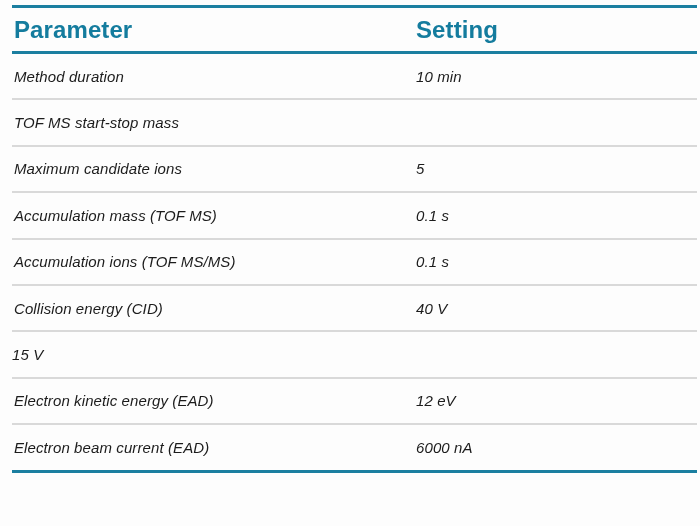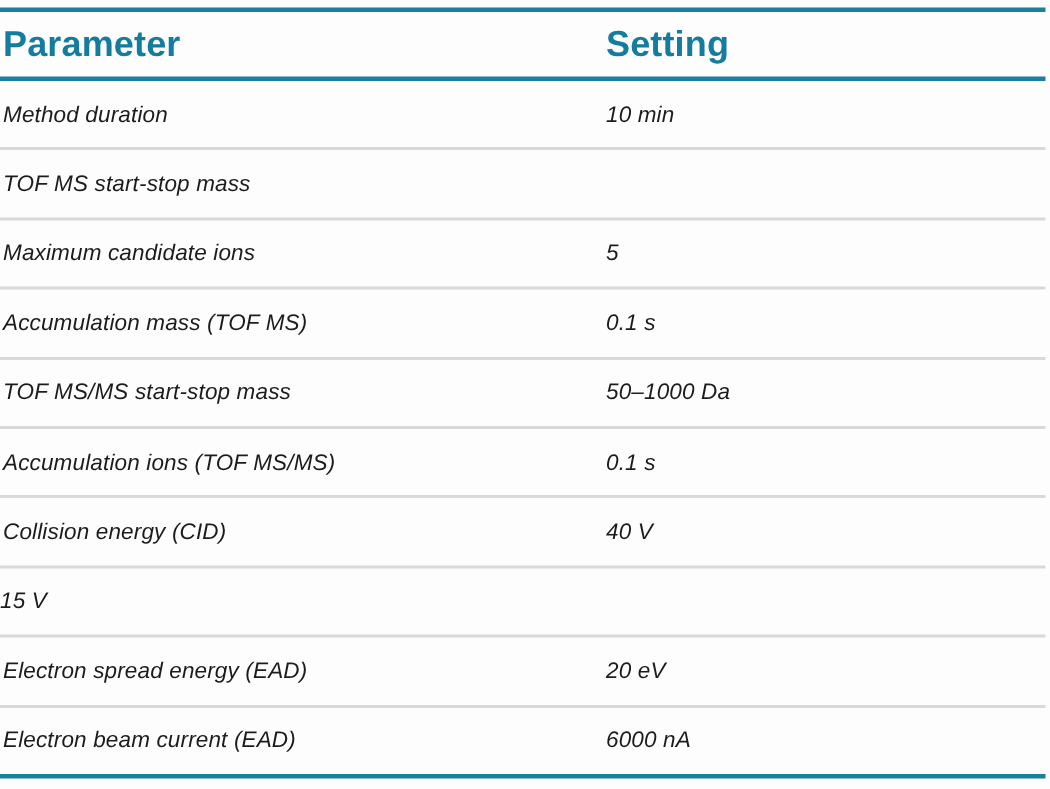--- a/index.html
+++ b/index.html
@@ -5,21 +5,21 @@
   html, body {
     margin: 0;
     padding: 0;
     width: 700px;
     height: 526px;
     background: #fdfdfd;
     font-family: "Liberation Sans", sans-serif;
     overflow: hidden;
   }
   .params-table {
-    margin: 5px 3px 0 0; 
+    margin: 5px 3px 0 12px; 
     border-top: 3px solid var(--accent, #1b7fa0);
   }
   .header-row {
     display: flex;
     align-items: center;
     height: 43px;
     border-bottom: 3px solid var(--accent, #1b7fa0);
   }
   .header-cell {
     font-size: 24px;
@@ -73,36 +73,32 @@
   </div>
   <div class="body-row">
     <div class="cell-param">Maximum candidate ions</div>
     <div class="cell-setting">5</div>
   </div>
   <div class="body-row">
     <div class="cell-param">Accumulation mass (TOF MS)</div>
     <div class="cell-setting">0.1 s</div>
   </div>
   <div class="body-row">
-    <div class="cell-param">TOF MS/MS start-stop mass</div>
-    <div class="cell-setting">50–1000 Da</div>
-  </div>
-  <div class="body-row">
     <div class="cell-param">Accumulation ions (TOF MS/MS)</div>
     <div class="cell-setting">0.1 s</div>
   </div>
   <div class="body-row">
     <div class="cell-param">Collision energy (CID)</div>
     <div class="cell-setting">40 V</div>
   </div>
   <div class="body-row">
     <div class="cell-setting">15 V</div>
   </div>
   <div class="body-row">
-    <div class="cell-param">Electron spread energy (EAD)</div>
-    <div class="cell-setting">20 eV</div>
+    <div class="cell-param">Electron kinetic energy (EAD)</div>
+    <div class="cell-setting">12 eV</div>
   </div>
   <div class="body-row">
     <div class="cell-param">Electron beam current (EAD)</div>
     <div class="cell-setting">6000 nA</div>
   </div>
 
 </div>
 
 </body></html>

